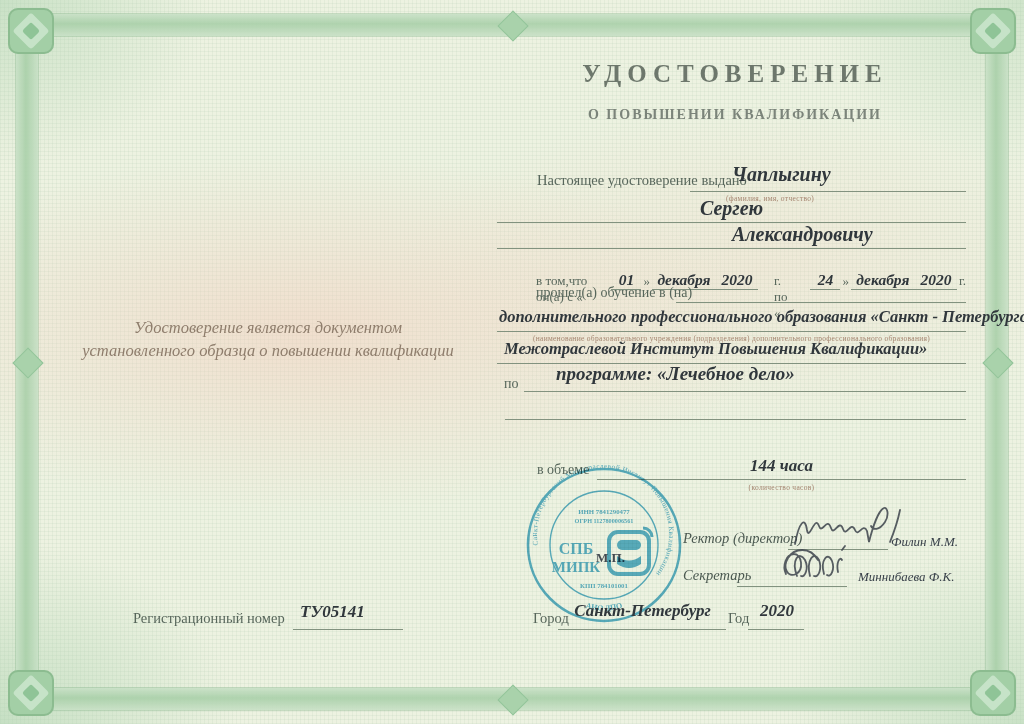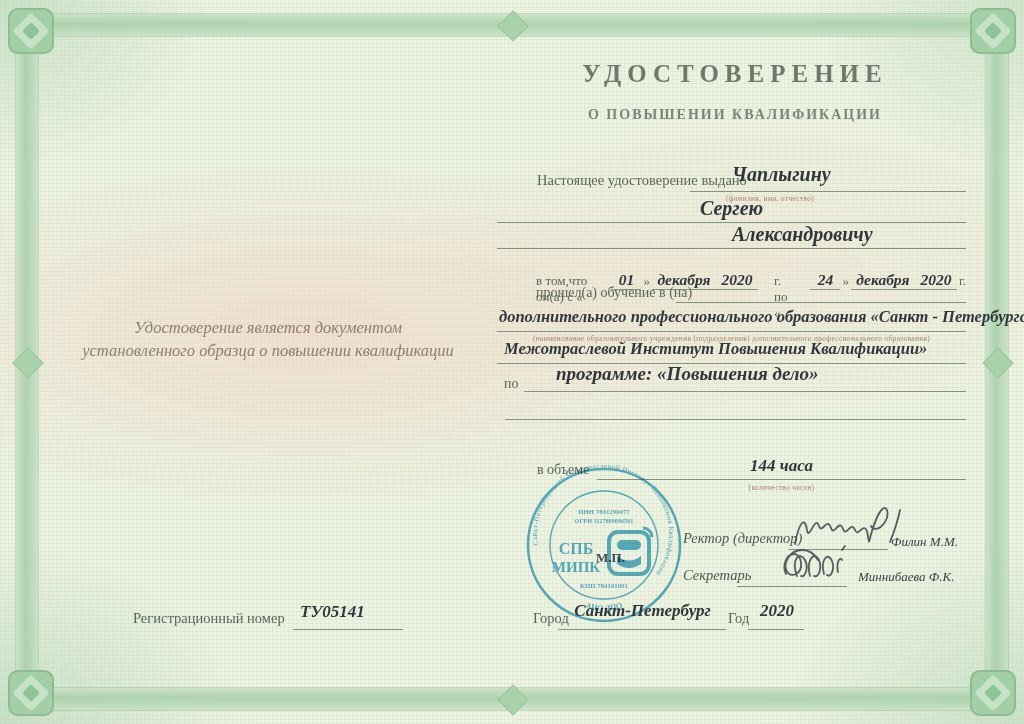--- a/index.html
+++ b/index.html
@@ -106,21 +106,21 @@
   <div class="line" style="left:676px;top:302px;width:290px;"></div>
 
   <div class="t val" style="left:499px;top:307px;font-size:16.5px;">дополнительного профессионального образования «Санкт - Петербургский</div>
   <div class="line" style="left:497px;top:331px;width:469px;"></div>
   <div class="hint center" style="left:497px;top:334px;width:469px;">(наименование образовательного учреждения (подразделения) дополнительного профессионального образования)</div>
 
   <div class="t val" style="left:504px;top:339px;font-size:16.5px;">Межотраслевой Институт Повышения Квалификации»</div>
   <div class="line" style="left:497px;top:363px;width:469px;"></div>
 
   <div class="t" style="left:504px;top:376px;font-size:14px;">по</div>
-  <div class="t val" style="left:556px;top:363px;font-size:19px;">программе: «Повышения дело»</div>
+  <div class="t val" style="left:556px;top:363px;font-size:19px;">программе: «Лечебное дело»</div>
   <div class="line" style="left:524px;top:391px;width:442px;"></div>
 
   <div class="line" style="left:505px;top:419px;width:461px;"></div>
 
   <div class="t" style="left:537px;top:462px;font-size:14px;">в объеме</div>
   <div class="t val center" style="left:597px;top:456px;width:369px;font-size:17px;">144 часа</div>
   <div class="line" style="left:597px;top:479px;width:369px;"></div>
   <div class="hint center" style="left:597px;top:483px;width:369px;">(количество часов)</div>
 
   <div class="t" style="left:596px;top:550px;font-size:13px;font-weight:bold;color:#434b52;">М.П.</div>

